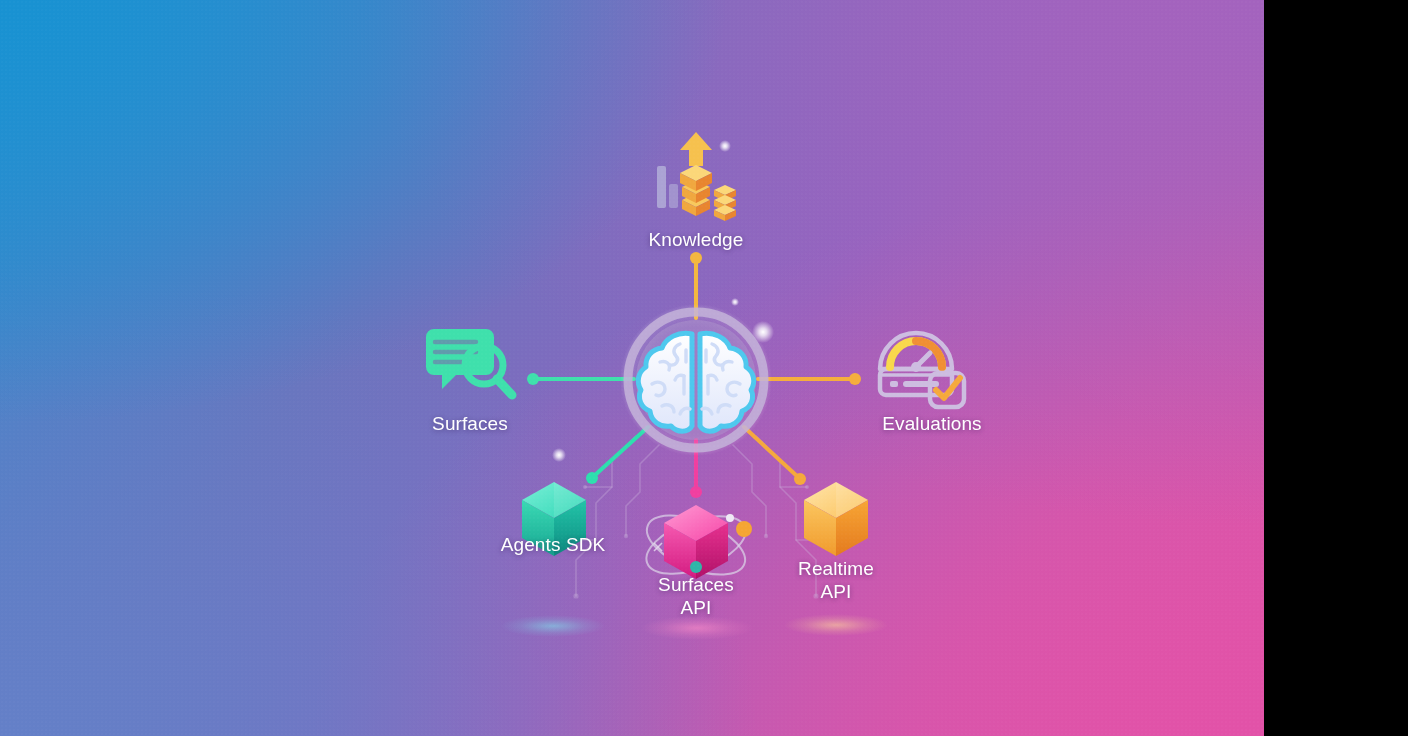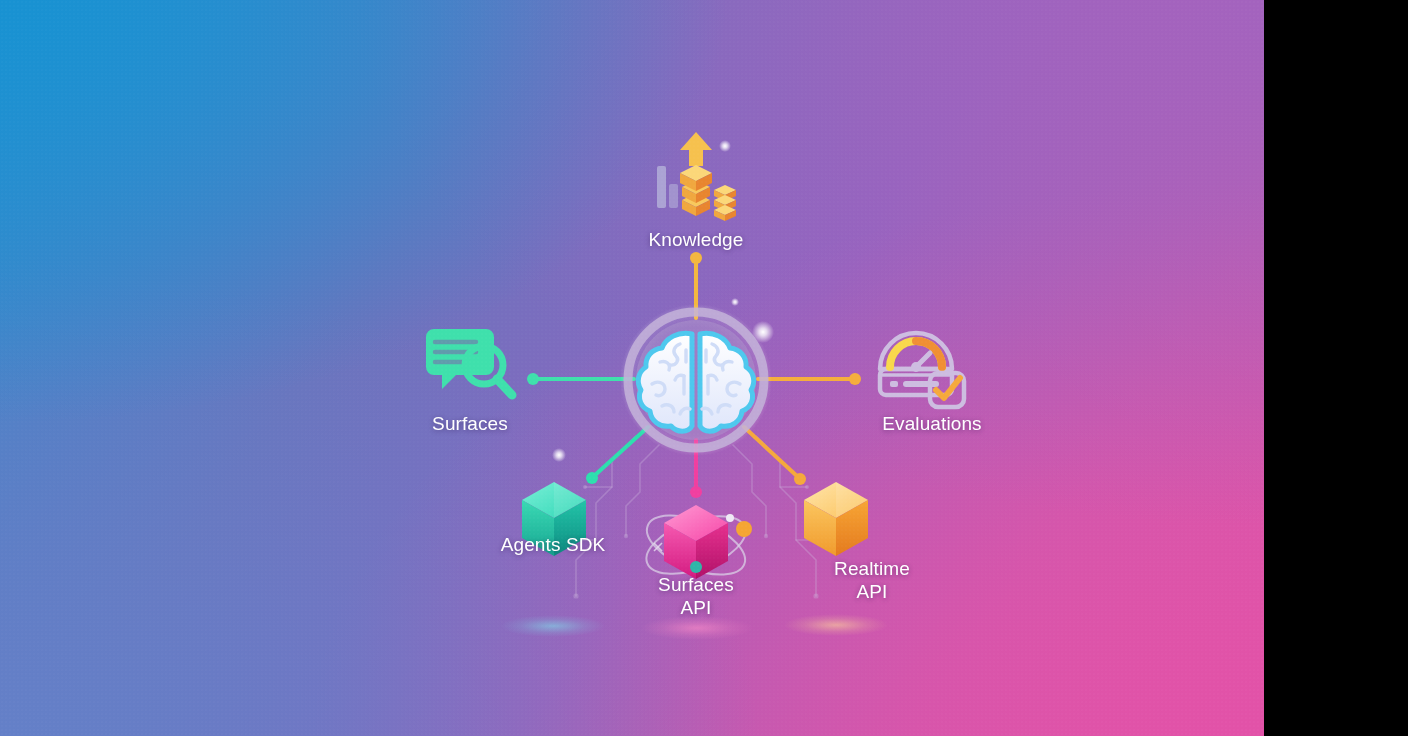--- a/index.html
+++ b/index.html
@@ -381,16 +381,16 @@
 
   <div class="node-label" style="left:470px; top:412px;">Surfaces</div>
 
   <div class="node-label" style="left:932px; top:412px;">Evaluations</div>
 
   <div class="node-label" style="left:553px; top:533px;">Agents SDK</div>
 
   <div class="node-label" style="left:696px; top:573px;">Surfaces
 API</div>
 
-  <div class="node-label" style="left:836px; top:557px;margin-left:36px;">Realtime
+  <div class="node-label" style="left:836px; top:557px;">Realtime
 API</div>
 
 </div>
 
 </body></html>

